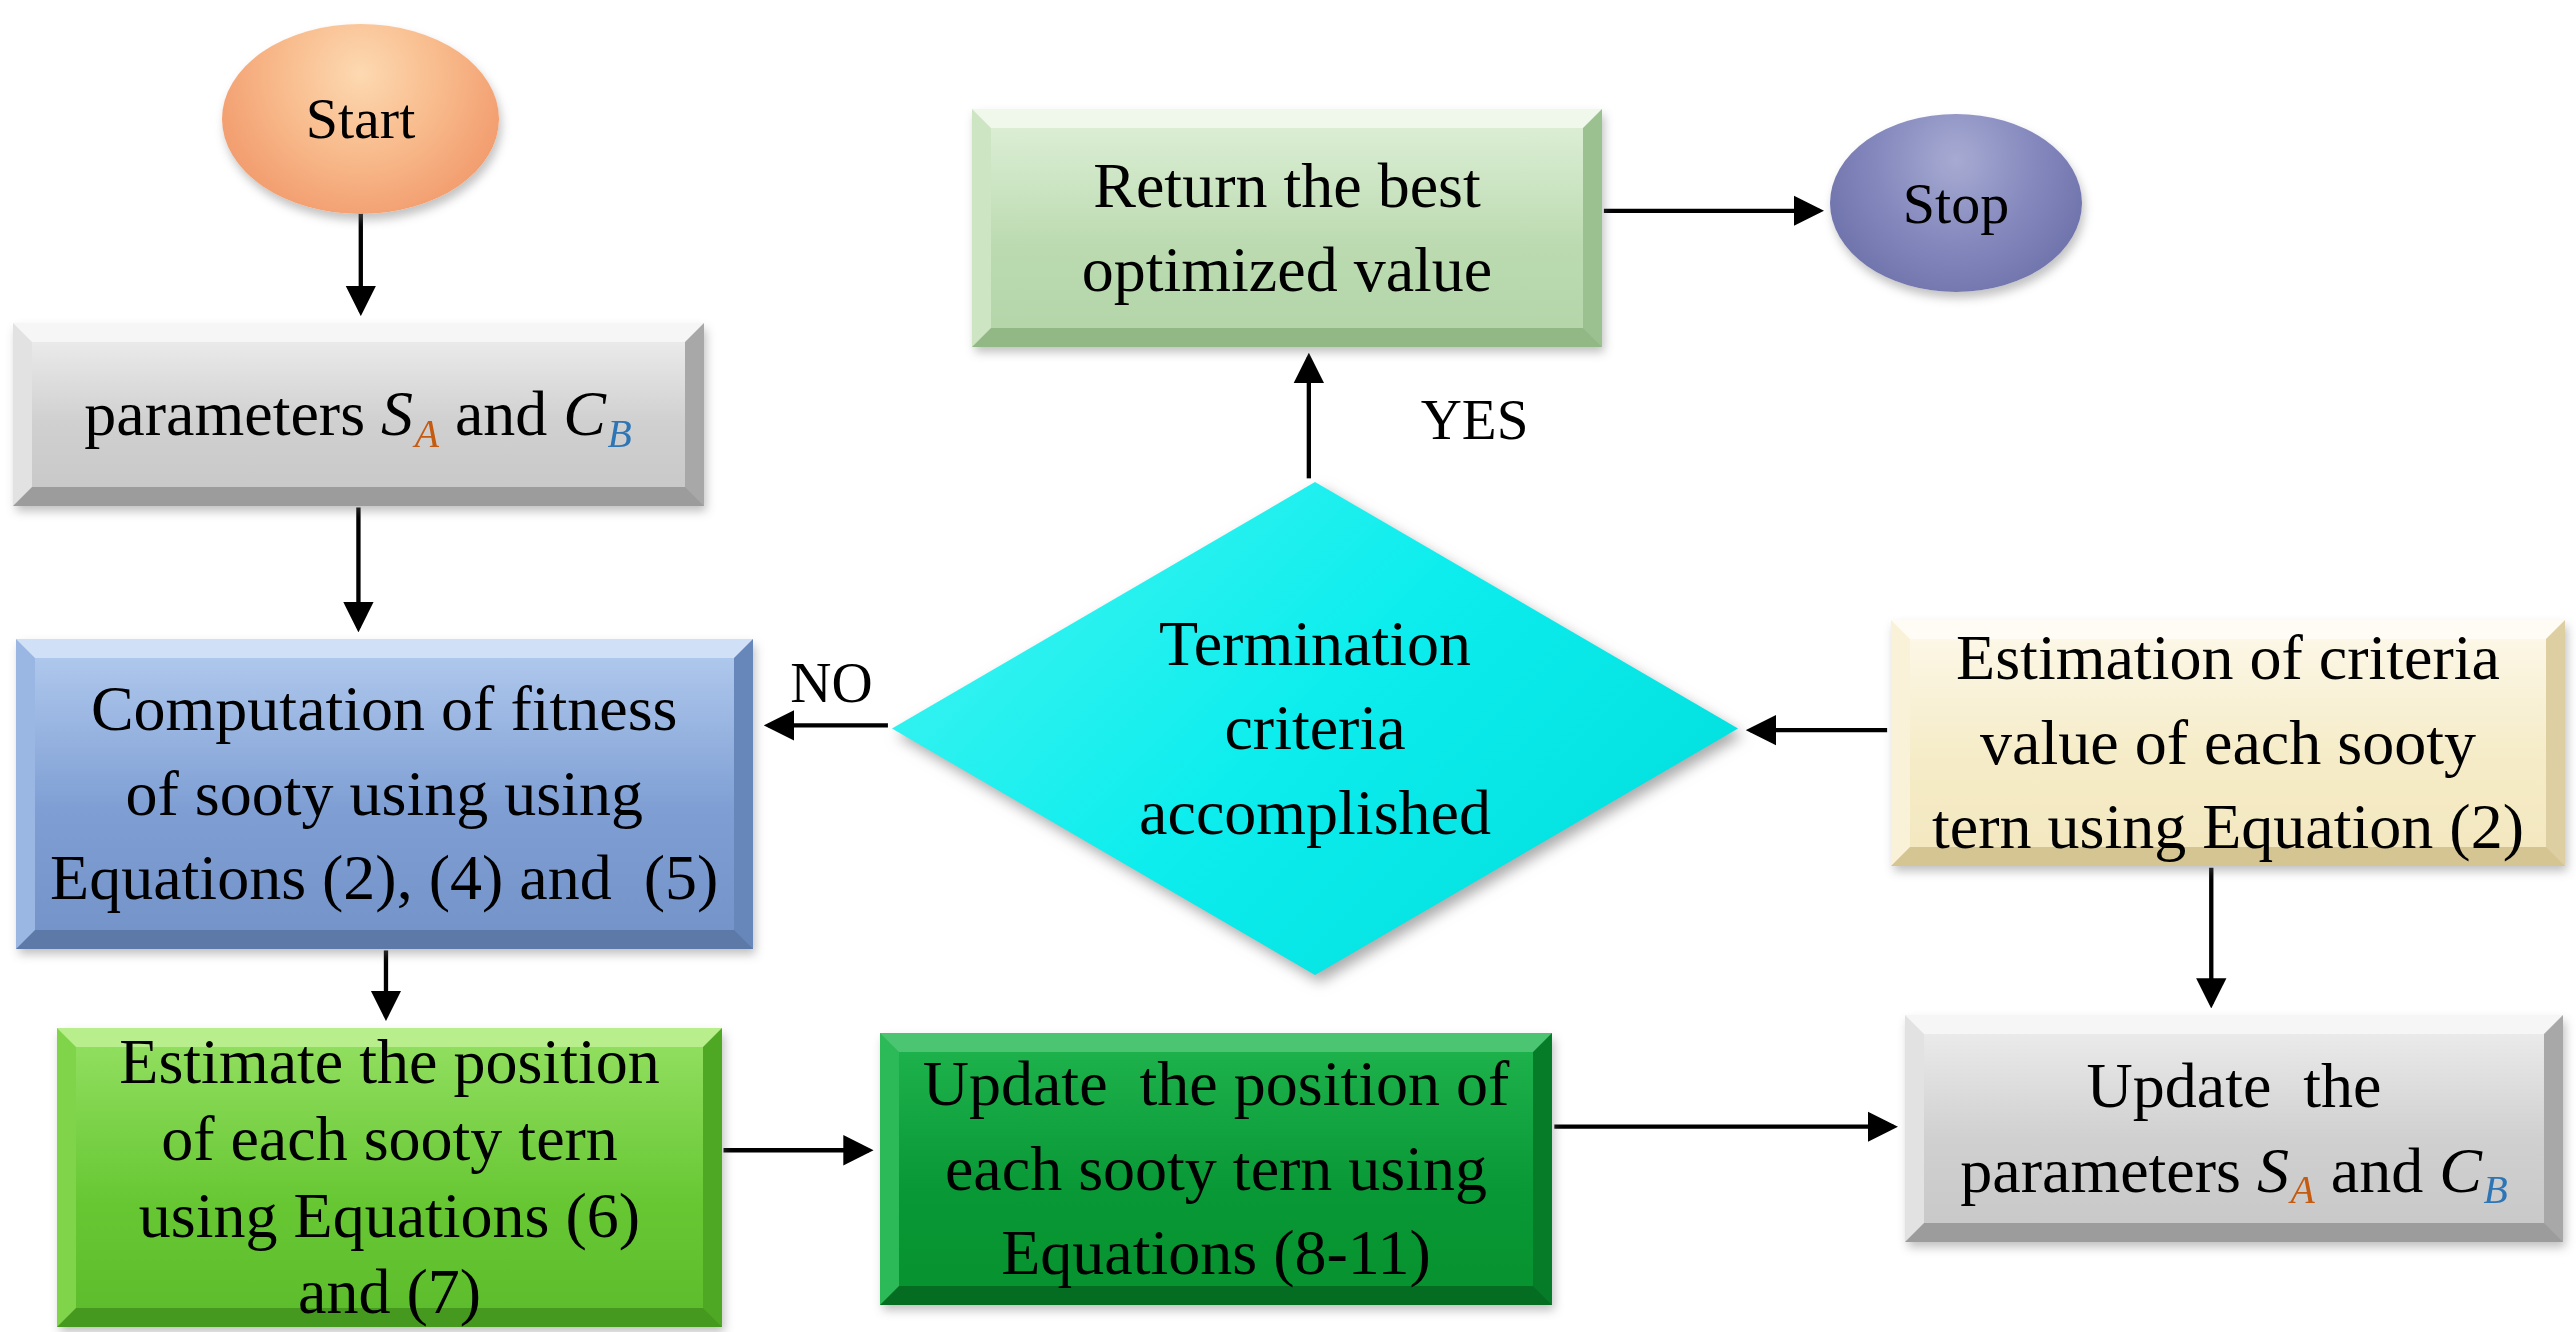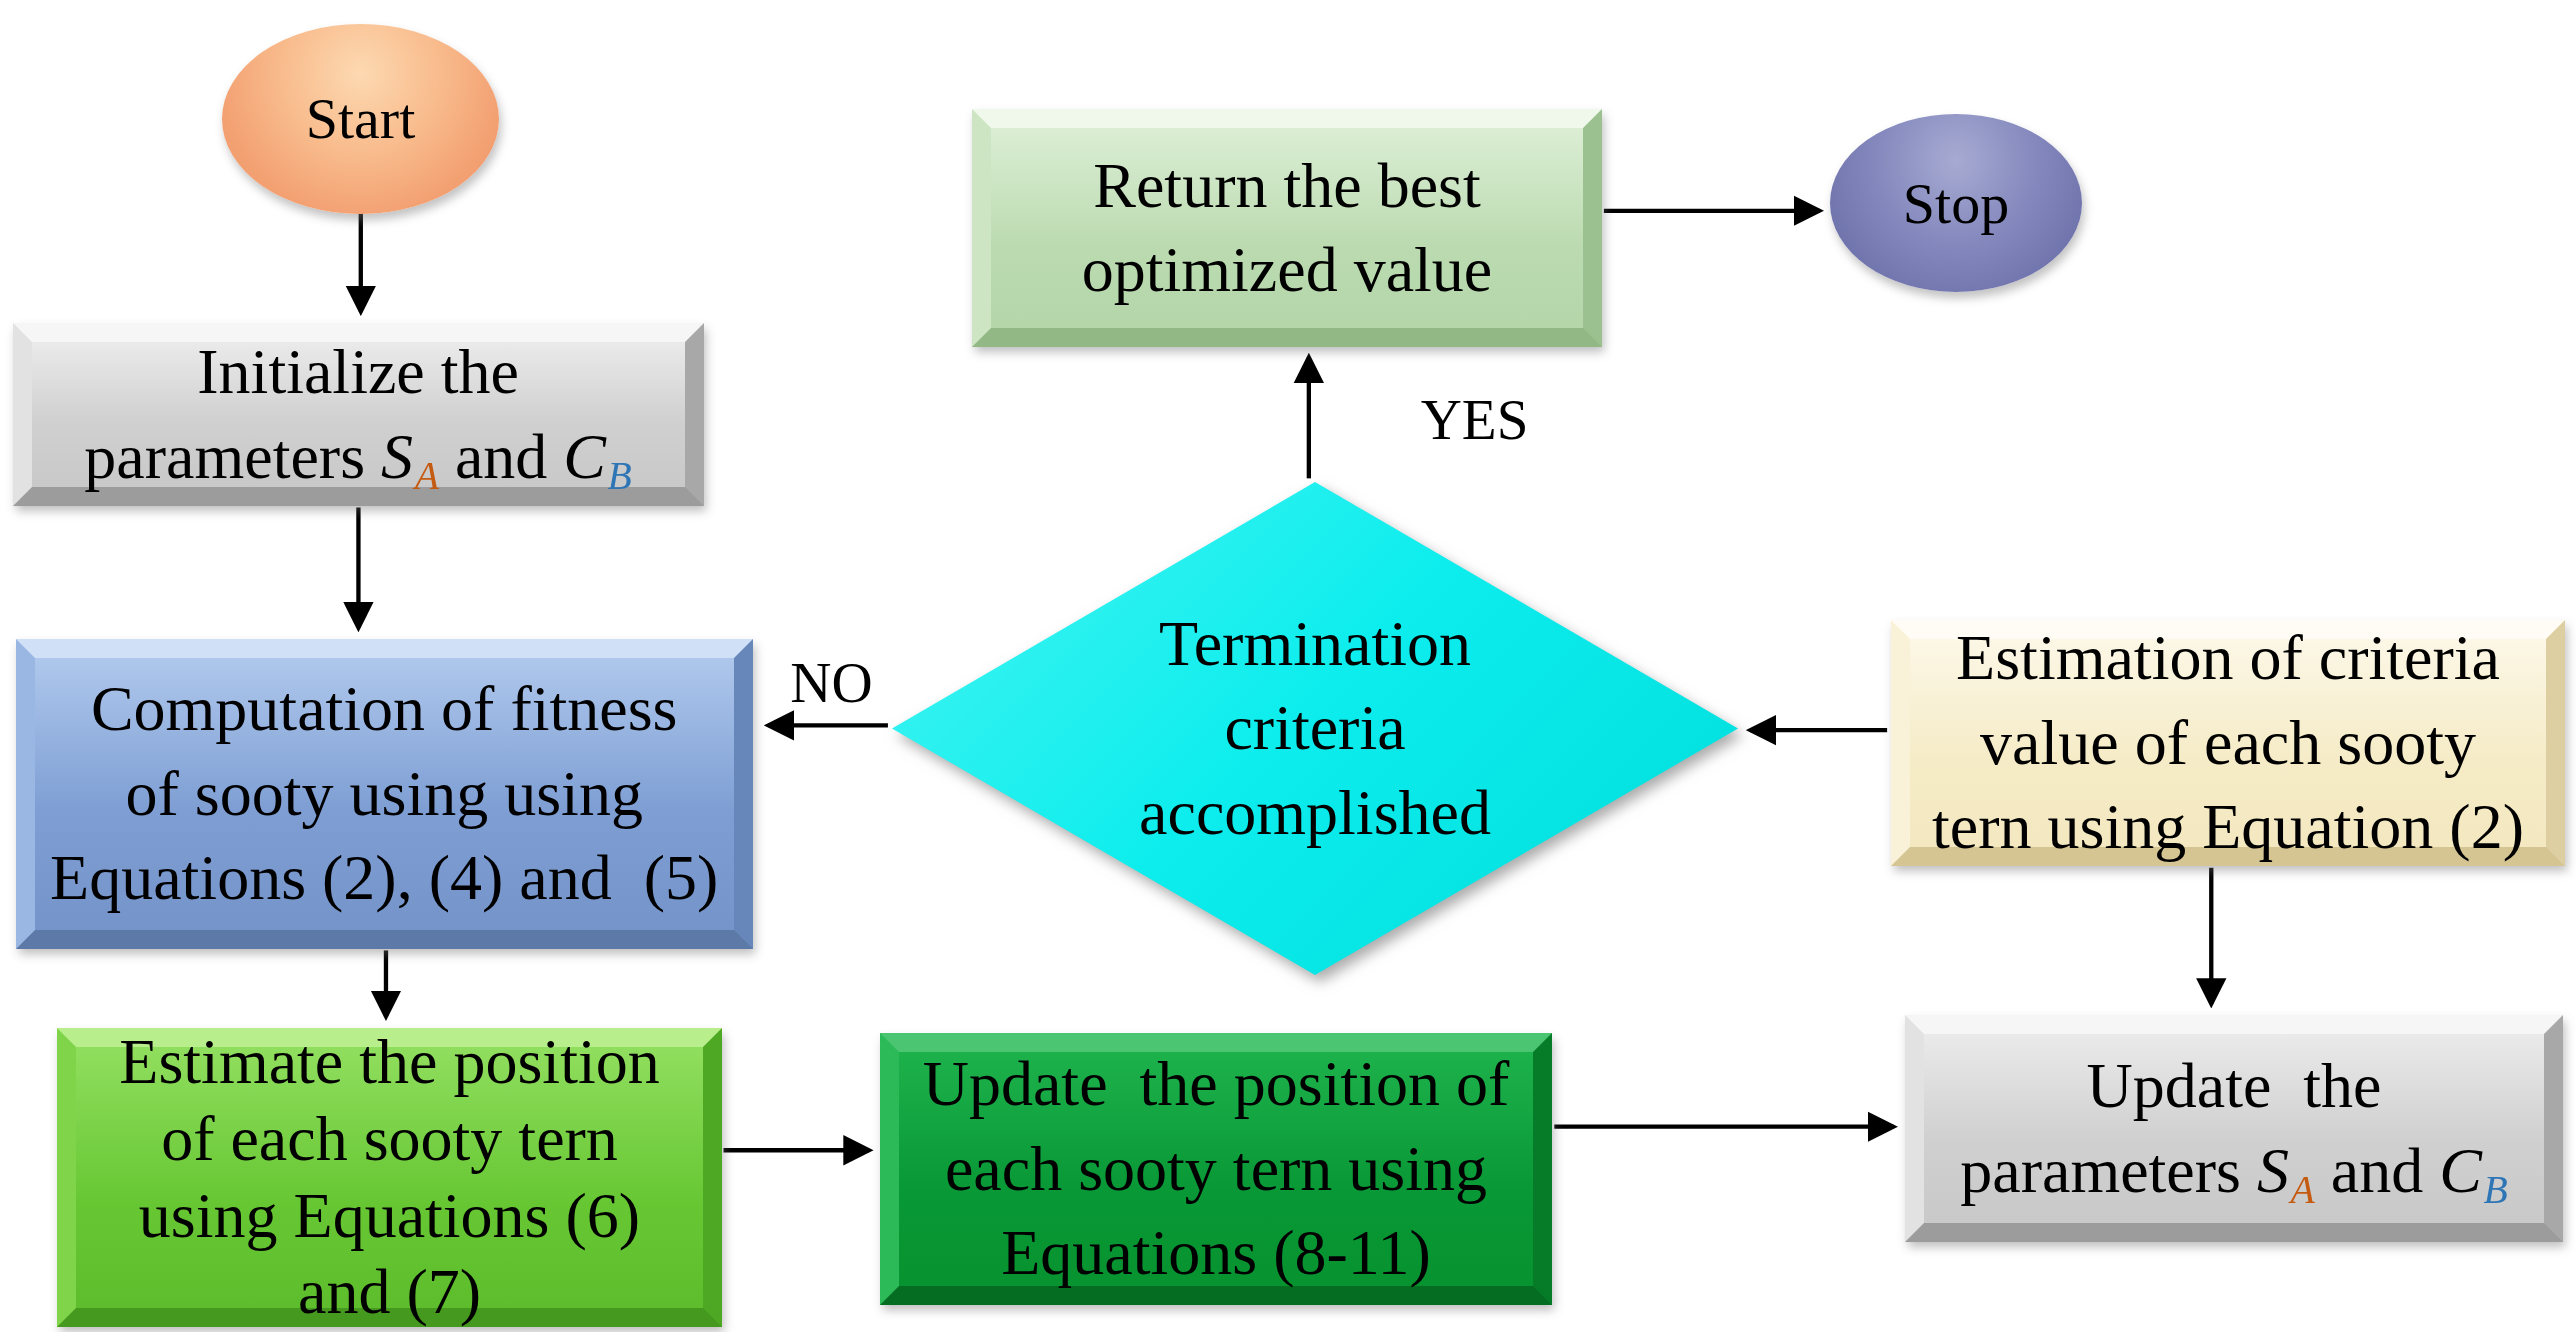--- a/index.html
+++ b/index.html
@@ -118,21 +118,20 @@
     <line x1="1663" y1="608" x2="1663" y2="454" marker-end="url(#ah)"></line>
     <line x1="2038" y1="268" x2="2312" y2="268" marker-end="url(#ah)"></line>
   </svg>
 
   <div class="node ellipse start-fill" style="left:222px;top:23.6px;width:277px;height:190px;">
     <div class="label terminal">Start</div>
   </div>
 
   <div class="node bevel gray" style="left:12.6px;top:323px;width:691px;height:183px;">
     <div class="label">
-        <div class="line"><span>Initialize the</span></div>
         <div class="line"><span>parameters </span><span class="it">S</span><span class="sub" style="color: rgb(197, 90, 17);">A</span><span> and </span><span class="it">C</span><span class="sub" style="color: rgb(46, 117, 182);">B</span></div>
       </div>
   </div>
 
   <div class="node bevel blue" style="left:15.7px;top:639px;width:737px;height:310px;">
     <div class="label">
         <div class="line"><span>Computation of fitness</span></div>
         <div class="line"><span>of sooty using using</span></div>
         <div class="line"><span>Equations (2), (4) and  (5)</span></div>
       </div>

